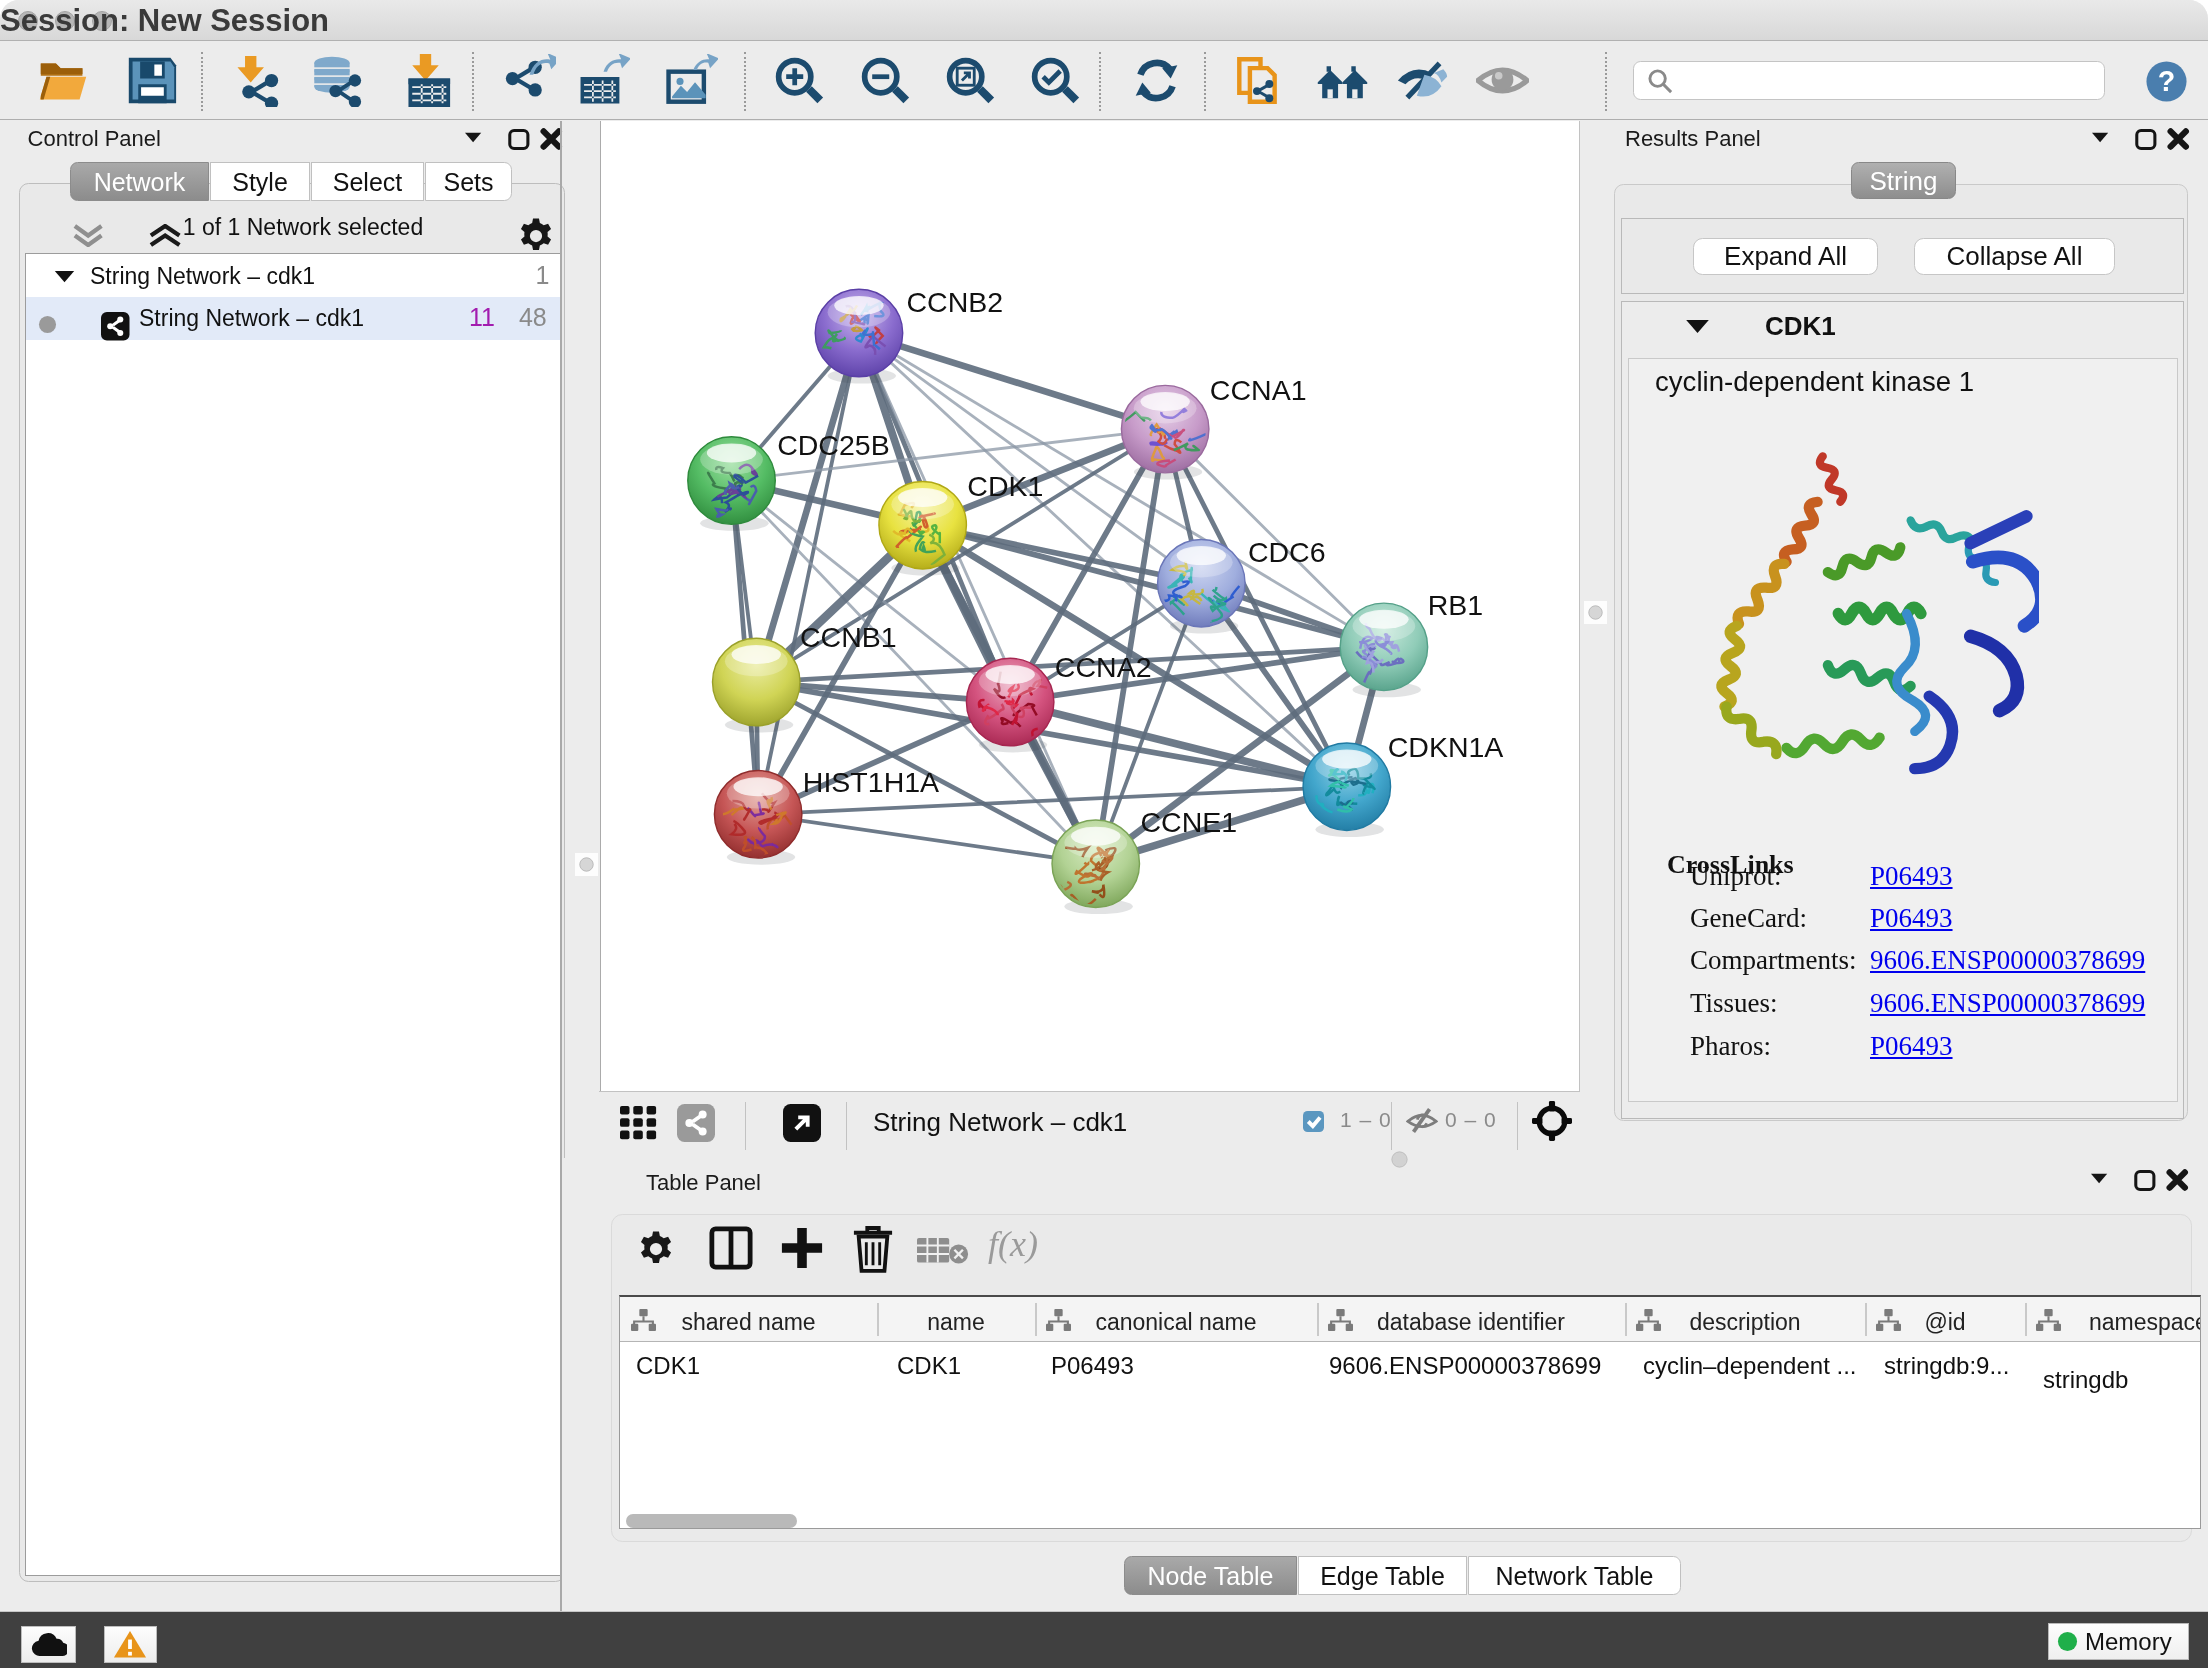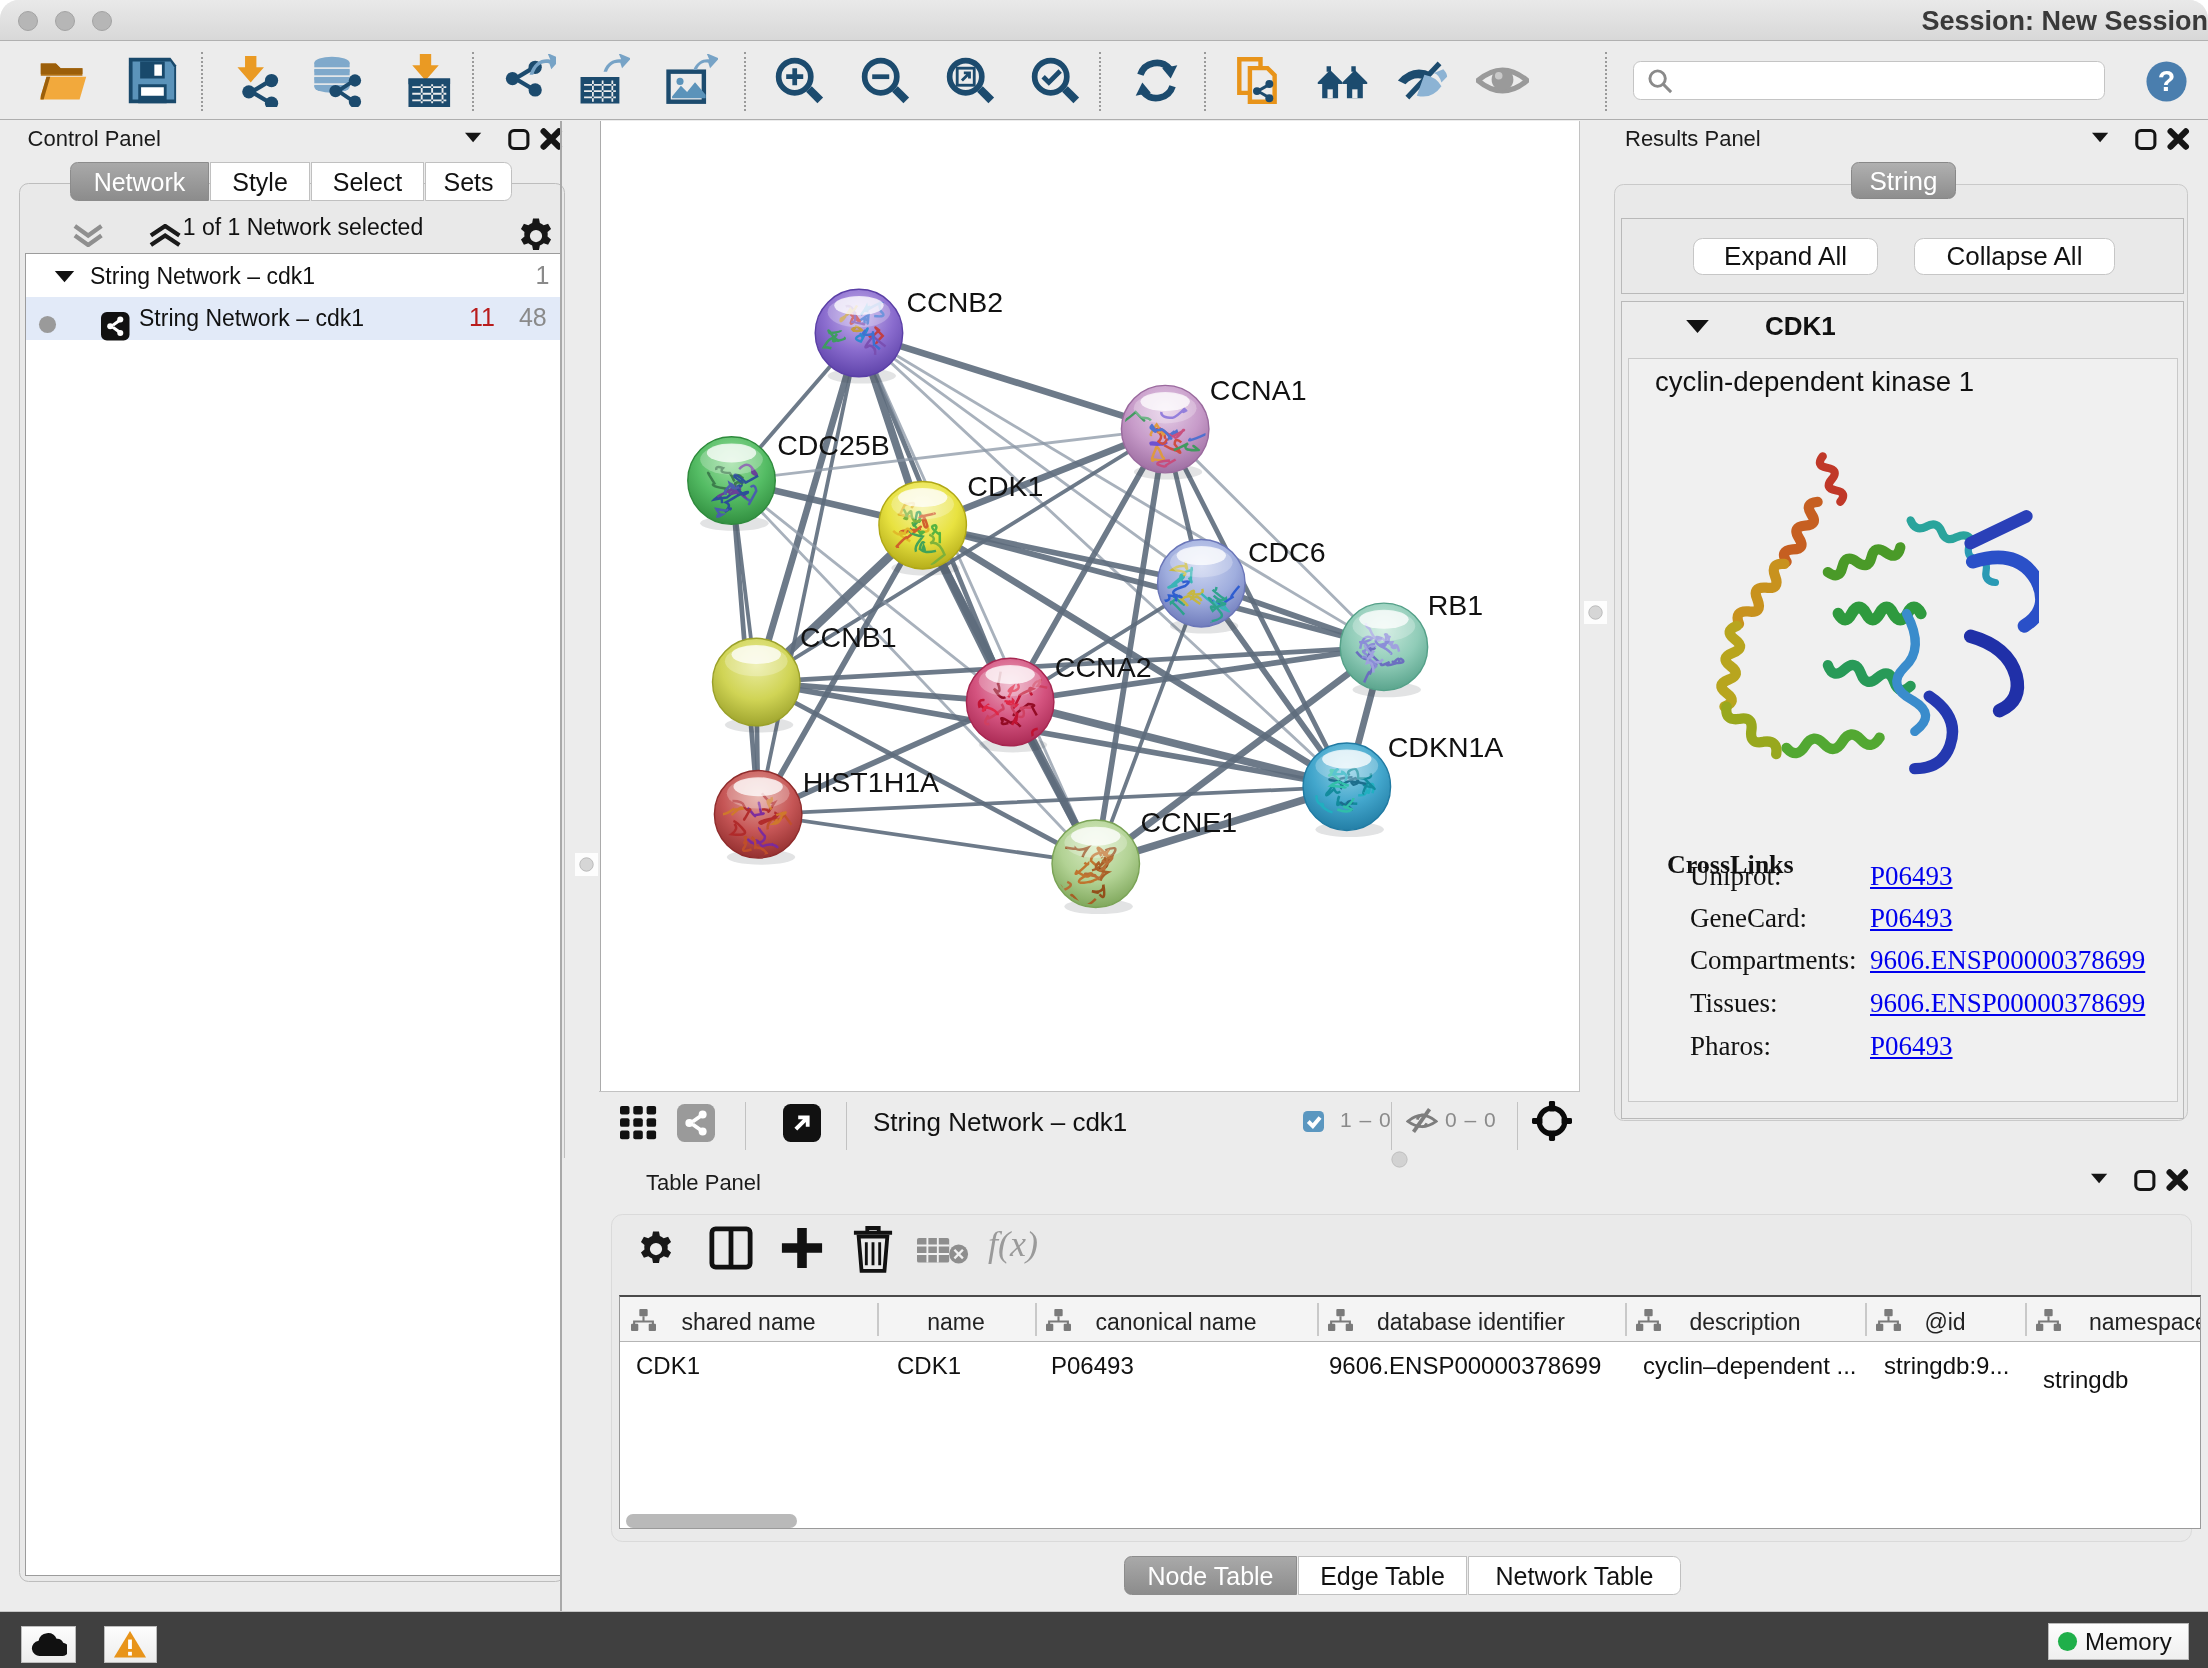--- a/index.html
+++ b/index.html
@@ -1,21 +1,21 @@
 <!DOCTYPE html>
 <html style="font-size:15px"><head>
 <meta charset="utf-8">
 <style>
 * { margin:0; padding:0; box-sizing:border-box; }
 html,body { width:2208px; height:1668px; background:#fff; font-family:"Liberation Sans", sans-serif; overflow:hidden; }
 #win { position:absolute; left:0; top:0; width:2208px; height:1668px; background:#ececec; border-radius:19px 19px 0 0; overflow:hidden; }
 
 #titlebar { position:absolute; left:0; top:0; width:100%; height:41px; background:linear-gradient(#e9e9e9,#d8d8d8); border-bottom:1px solid #b1b1b1; }
 .tl { position:absolute; top:10.5px; width:20px; height:20px; border-radius:50%; background:#b6b6b6; border:1px solid #a3a3a3; }
-#title { position:absolute; top:0; left:0; width:100%; height:40px; text-align:right; line-height:42px; font-size:27px; font-weight:bold; color:#3a3a3a; }
+#title { position:absolute; top:0; left:0; width:100%; height:40px; text-align:left; line-height:42px; font-size:31px; font-weight:bold; color:#3a3a3a; }
 
 #toolbar { position:absolute; left:0; top:42px; width:100%; height:78px; background:#ececec; border-bottom:1px solid #aeaeae; }
 .tsep { position:absolute; top:9.5px; height:59px; width:0; border-left:2.9px dotted #9a9a9a; }
 .ticon { position:absolute; top:12.4px; width:53px; height:53px; }
 #searchbox { position:absolute; left:1633px; top:19px; width:472px; height:39px; background:#fff; border:1.9px solid #c4c4c4; border-radius:7.6px; }
 
 .phead { position:absolute; font-size:22px; color:#1a1a1a; }
 
 #cpanel { position:absolute; left:0; top:121px; width:562px; height:1491px; background:#ececec; }
 #divline-l { position:absolute; left:560px; top:121px; width:1.9px; height:1491px; background:#a9a9a9; }
@@ -250,21 +250,21 @@
       <svg style="position:absolute;left:75px;top:58px;" width="28.5" height="28.5" viewBox="0 0 34 34">
           <rect x="0" y="0" width="34" height="34" rx="7" fill="#111"></rect>
           <g fill="#fff">
             <circle cx="23" cy="9" r="3.6"></circle>
             <circle cx="11" cy="17" r="3.6"></circle>
             <circle cx="23" cy="25" r="3.6"></circle>
             <path d="M22 7.7 L12 15.2 l1.8 3 L24 11 z M22 26.3 L12 18.8 l1.8 -3 L24 23 z"></path>
           </g>
         </svg>
       <div style="position:absolute;left:113px;top:51px;font-size:23px;color:#111;">String Network – cdk1</div>
-      <div style="position:absolute;right:65px;top:49px;font-size:25px;color:#b91c1c;">11</div>
+      <div style="position:absolute;right:65px;top:49px;font-size:25px;color:#a21caf;">11</div>
       <div style="position:absolute;right:13.3px;top:49px;font-size:25px;color:#8a8a8a;">48</div>
     </div>
     <svg style="position:absolute;left:575px;top:732px;" width="23" height="23" viewBox="0 0 24 24">
         <rect x="0" y="0" width="24" height="24" fill="#fdfdfd"></rect>
         <circle cx="12" cy="12" r="7" fill="#d6d6d6" stroke="#b9b9b9"></circle>
       </svg>
   </div>
   <div id="divline-l"></div>
   <div id="netpanel">
     <div id="netcanvas">

